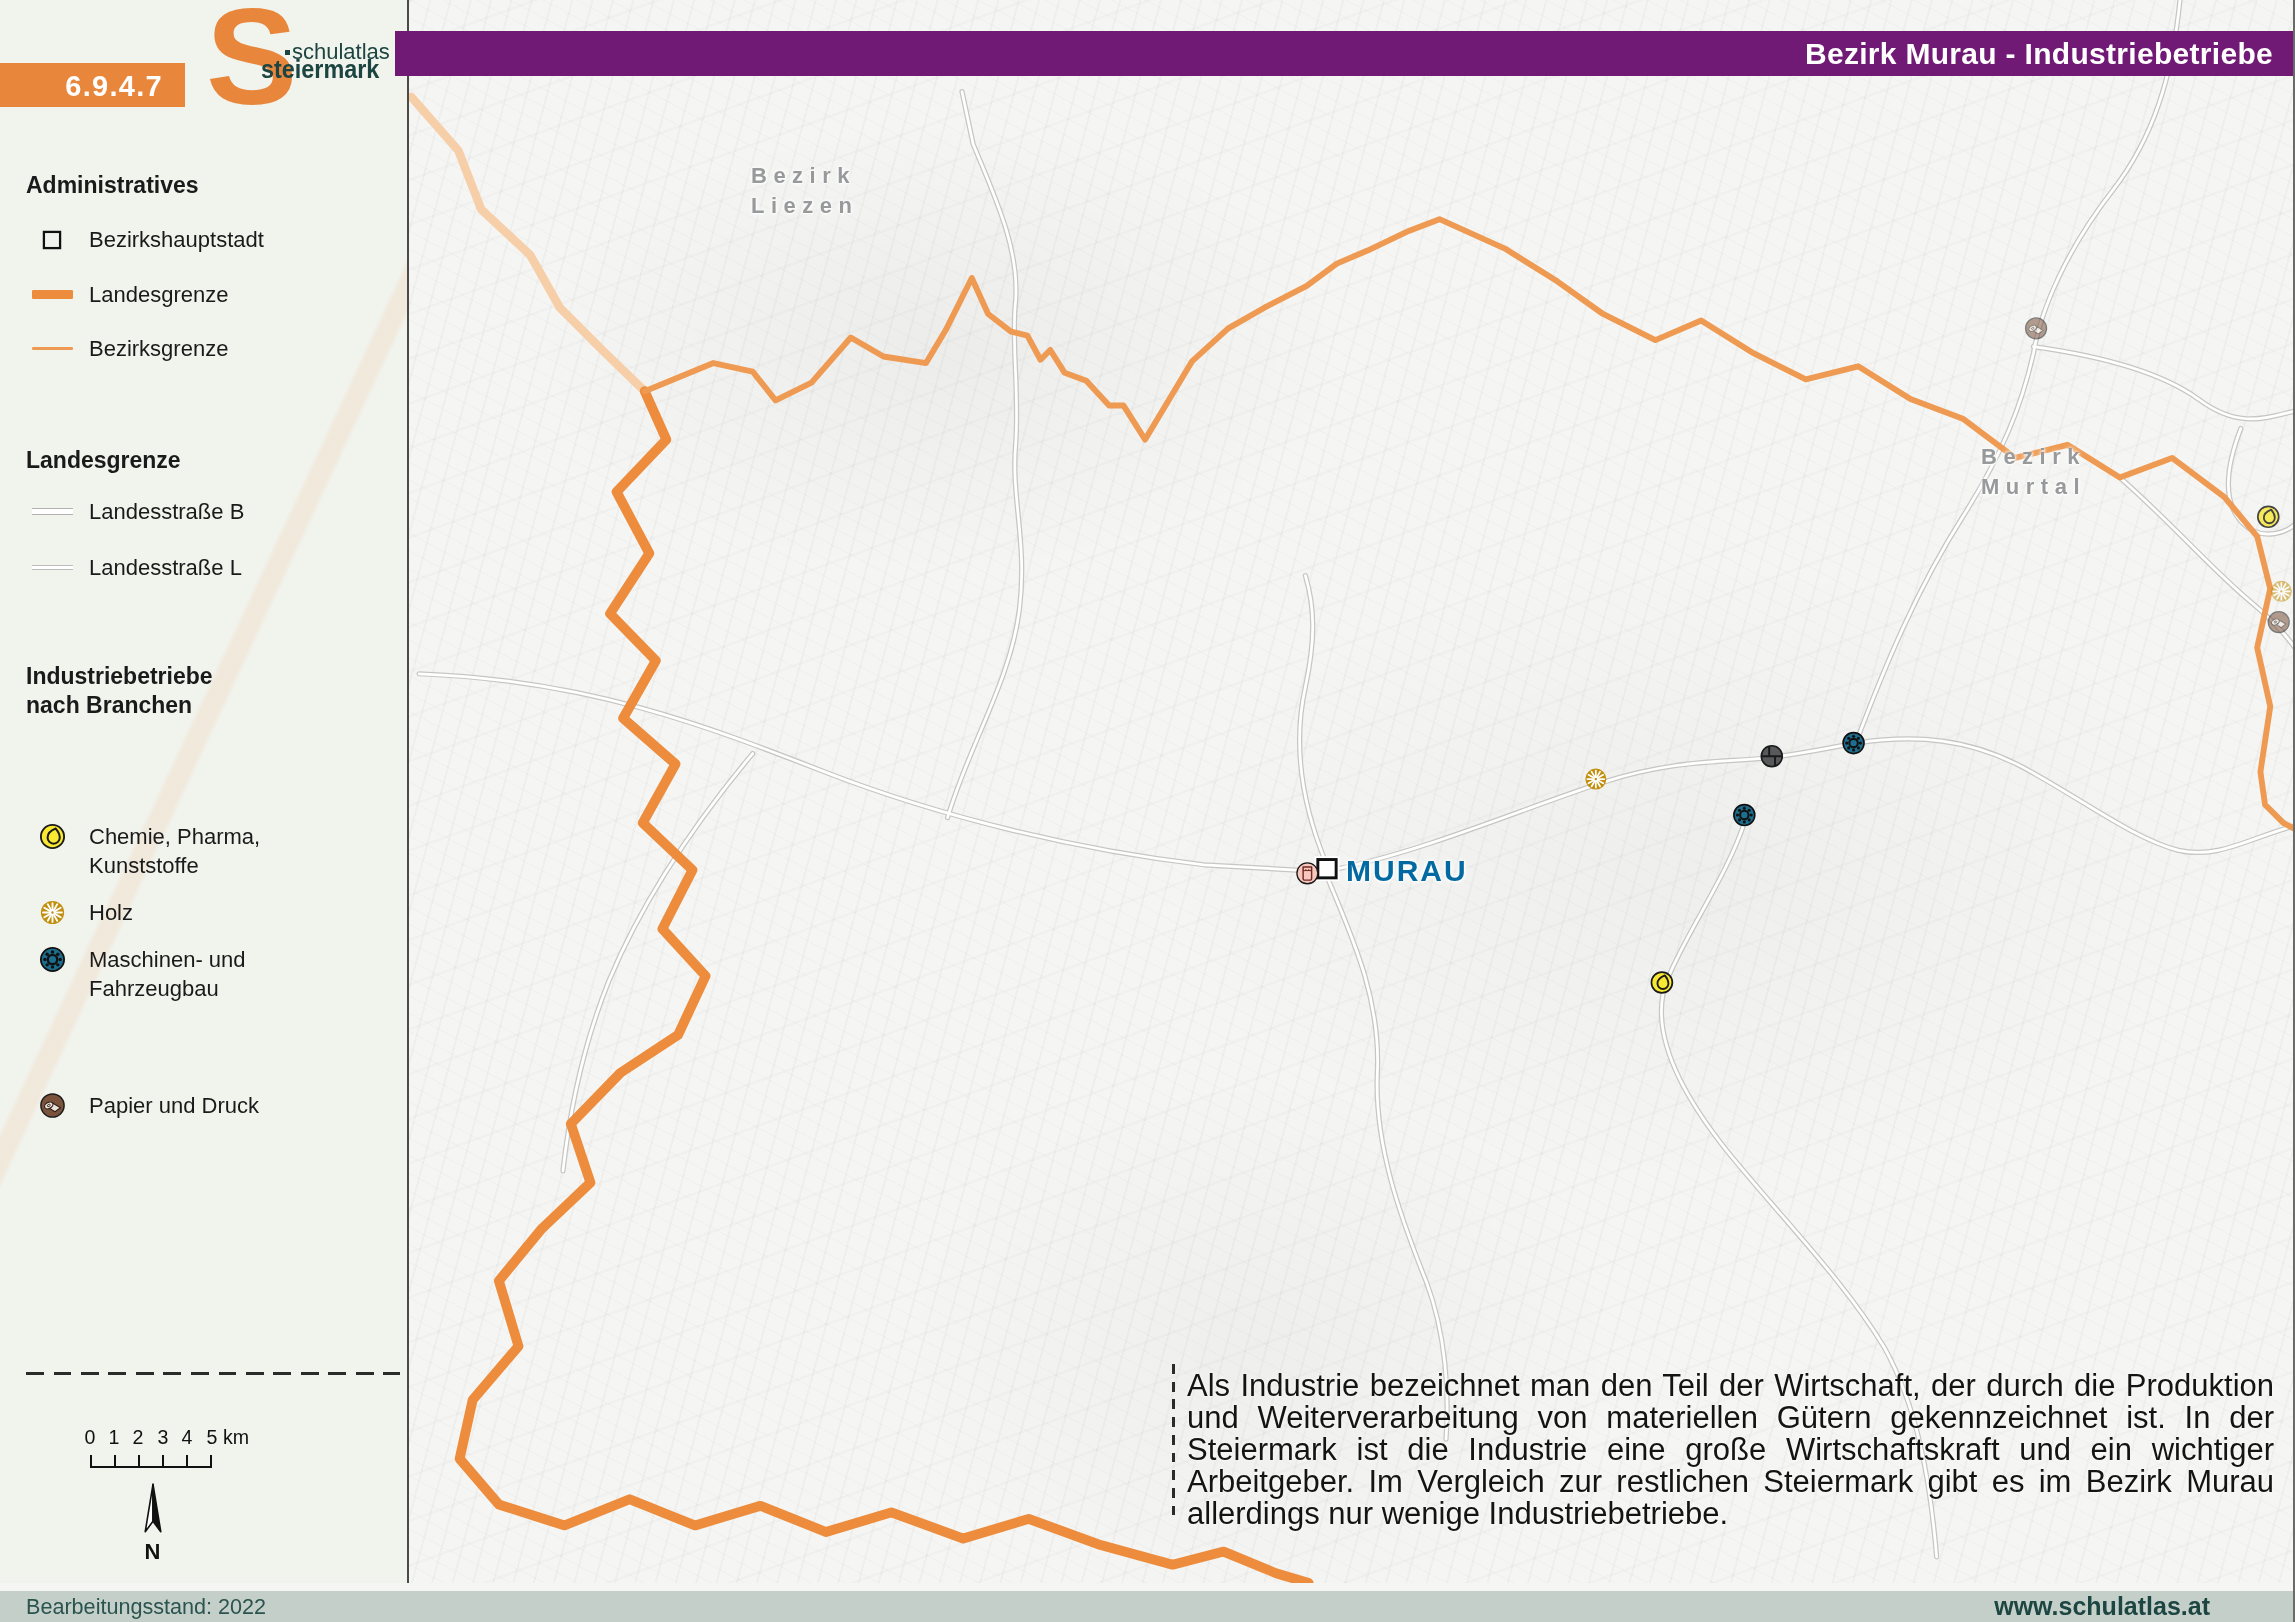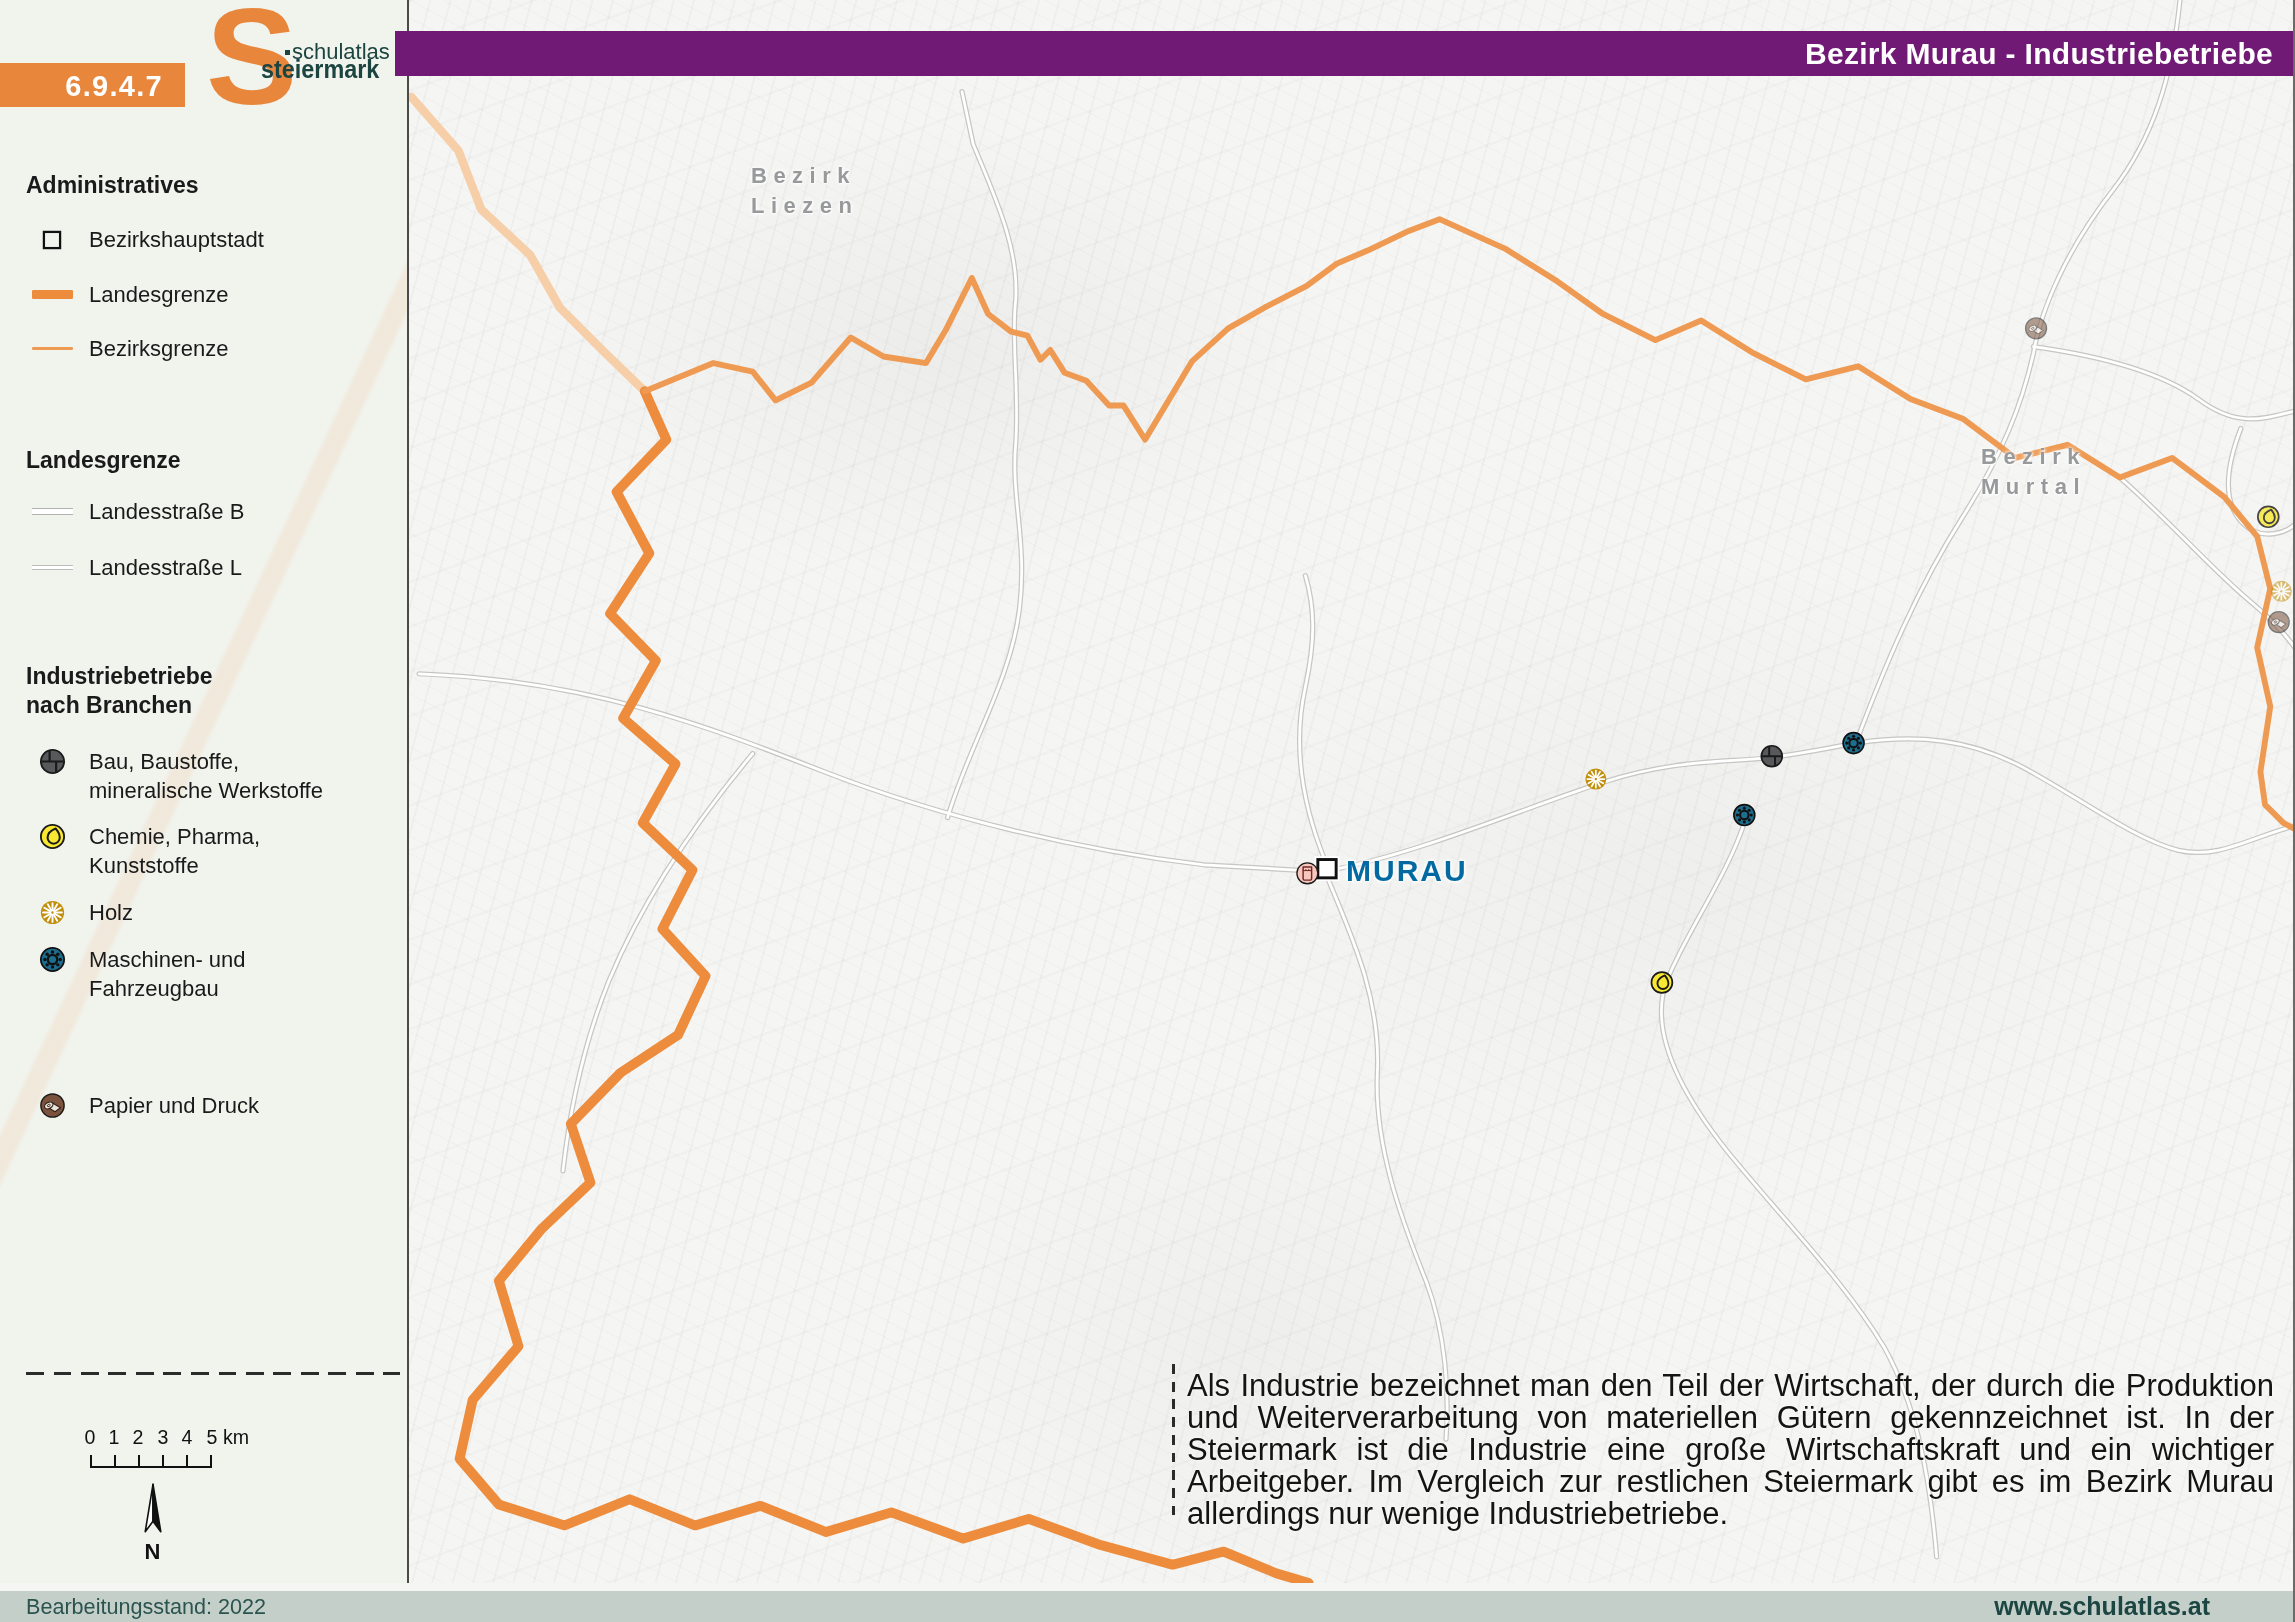--- a/index.html
+++ b/index.html
@@ -265,29 +265,20 @@
     </div>
     <div class="side-row" style="top:553px">
       <span class="sym-box">
           <span class="lg-roadL"></span>
         </span>
       <span class="side-label">Landesstraße L</span>
     </div>
 
     <div class="side-heading" style="top:662px">Industriebetriebe
 nach Branchen</div>
-    <div class="side-row" style="top:747px">
-      <span class="sym-box">
-        <svg width="29" height="29" viewBox="-20 -20 40 40">
-            <use href="#sym-bau"></use>
-          </svg>
-        </span>
-      <span class="side-label">Bau, Baustoffe,
-mineralische Werkstoffe</span>
-    </div>
     <div class="side-row" style="top:822px">
       <span class="sym-box">
         <svg width="29" height="29" viewBox="-20 -20 40 40">
             <use href="#sym-chemie"></use>
           </svg>
         </span>
       <span class="side-label">Chemie, Pharma,
 Kunststoffe</span>
     </div>
     <div class="side-row" style="top:898px">

